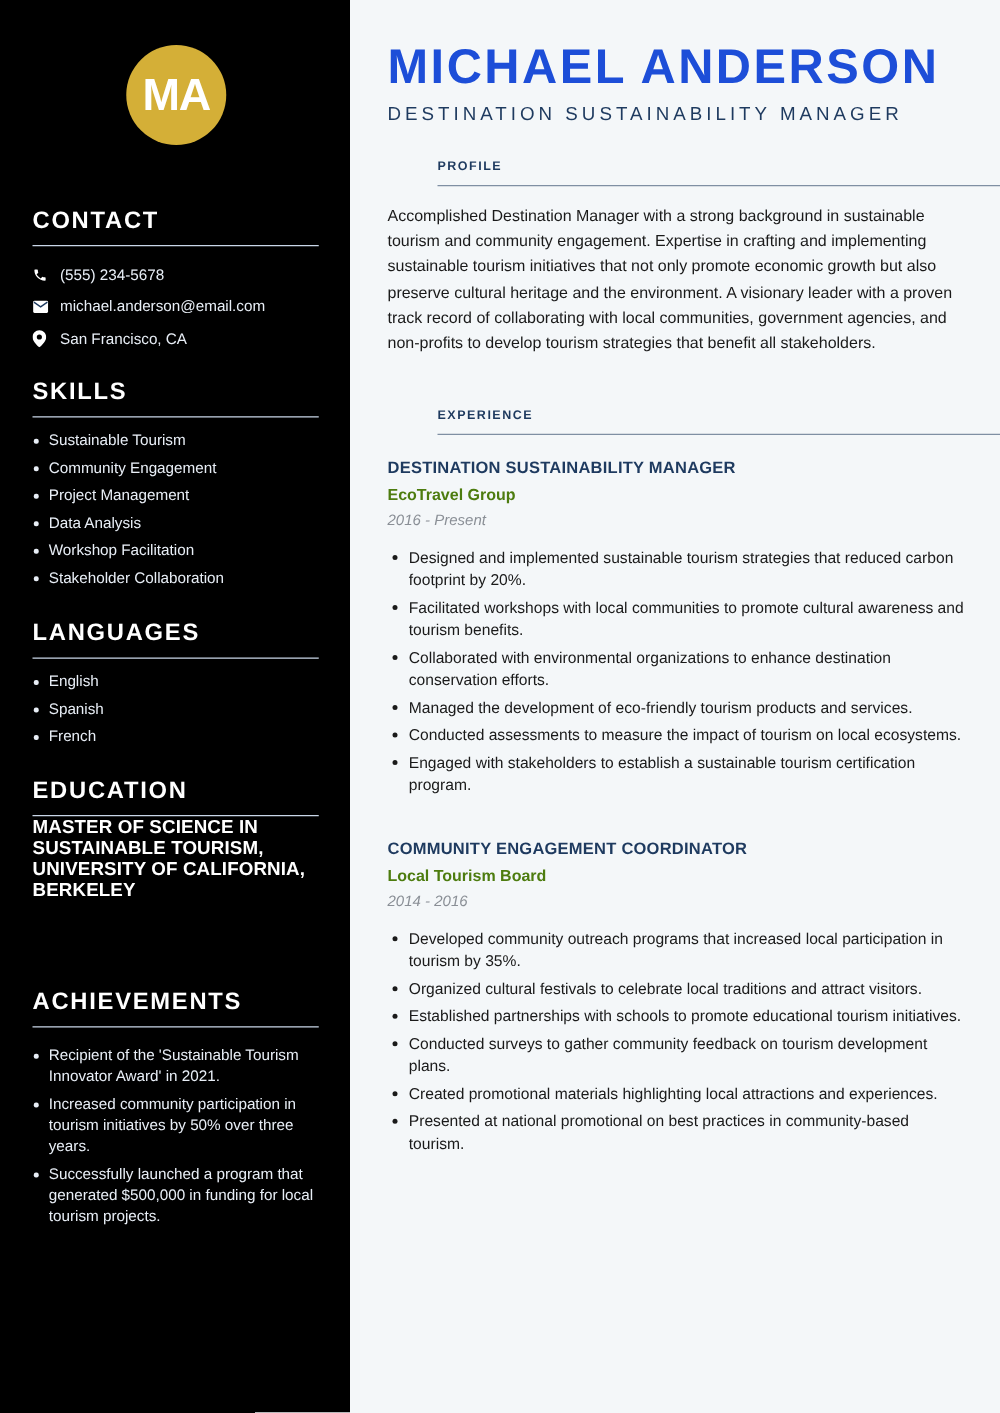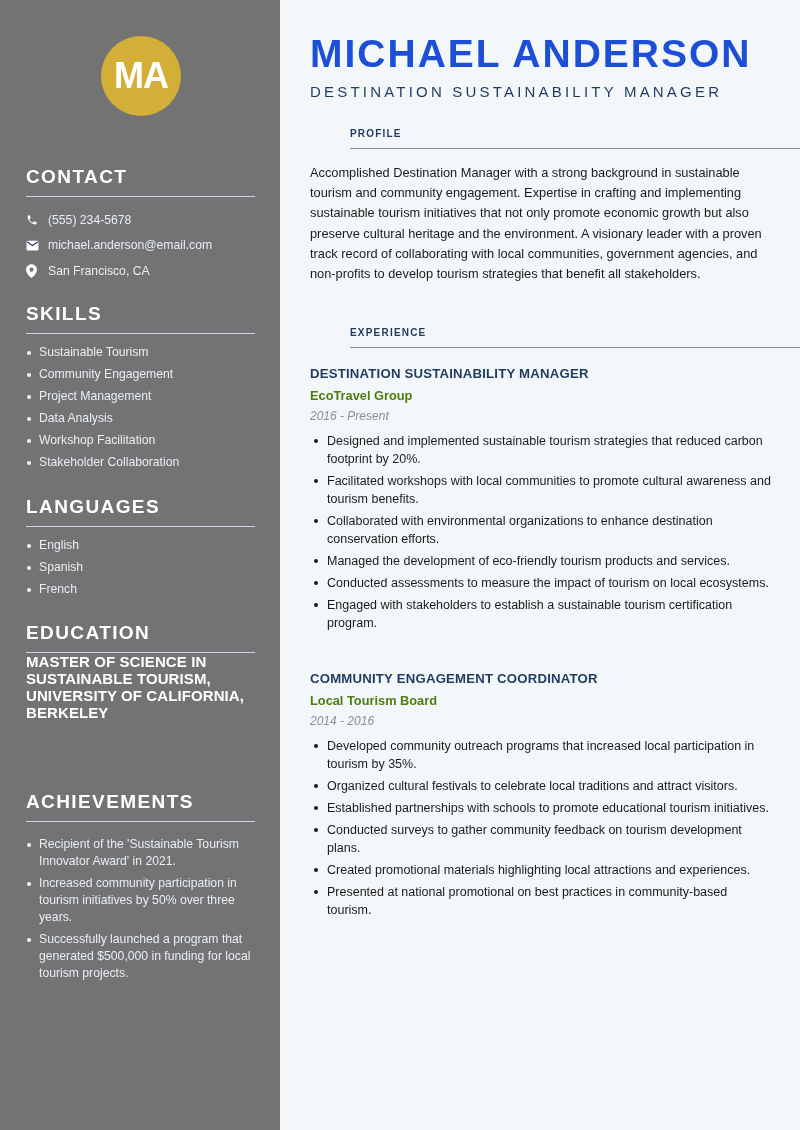--- a/index.html
+++ b/index.html
@@ -6,21 +6,21 @@
   html, body { width: 800px; height: 1130px; }
   body {
     font-family: "Liberation Sans", "DejaVu Sans", sans-serif;
     background: #f4f7f9;
     position: relative;
     overflow: hidden;
   }
   .sidebar {
     position: absolute; left: 0; top: 0;
     width: 280px; height: 1130px;
-    background: #737373;
+    background: #000000;
     color: #ffffff;
     padding: 0 26px;
     text-decoration: underline;
   }
   .avatar {
     position: absolute; left: 101px; top: 36px;
     width: 80px; height: 80px; border-radius: 50%;
     background: #d4af37;
     display: flex; align-items: center; justify-content: center;
     font-weight: bold; font-size: 36px; color: #ffffff;
@@ -70,21 +70,21 @@
     padding-bottom: 9px; border-bottom: 1.5px solid #7f8fa3; margin-left: 40px;
   }
   .profile-text {
     position: absolute; left: 0; top: 163px; width: 461px;
     font-size: 12.8px; line-height: 20.2px; color: #1a1a1a;
   }
   .job { position: absolute; left: 0; width: 461px; }
   .job-title { font-size: 13.2px; font-weight: bold; color: #1e3a5f; letter-spacing: 0.2px; }
   .company { margin-top: 7px; font-size: 12.8px; font-weight: bold; color: #4d7c0f; }
   .dates { margin-top: 6px; font-size: 12px; font-style: italic; color: #8a8f96; }
-  .bullets { list-style: none; margin-top: 9px; }
+  .bullets { list-style: none; margin-top: 14px; }
   .bullets li {
     position: relative; padding-left: 17px;
     font-size: 12.5px; line-height: 18px; color: #1a1a1a; margin-bottom: 4px;
   }
   .bullets li::before {
     content: ""; position: absolute; left: 4px; top: 7px;
     width: 4px; height: 4px; border-radius: 50%; background: #1a1a1a;
   }
 </style>
 </head>

